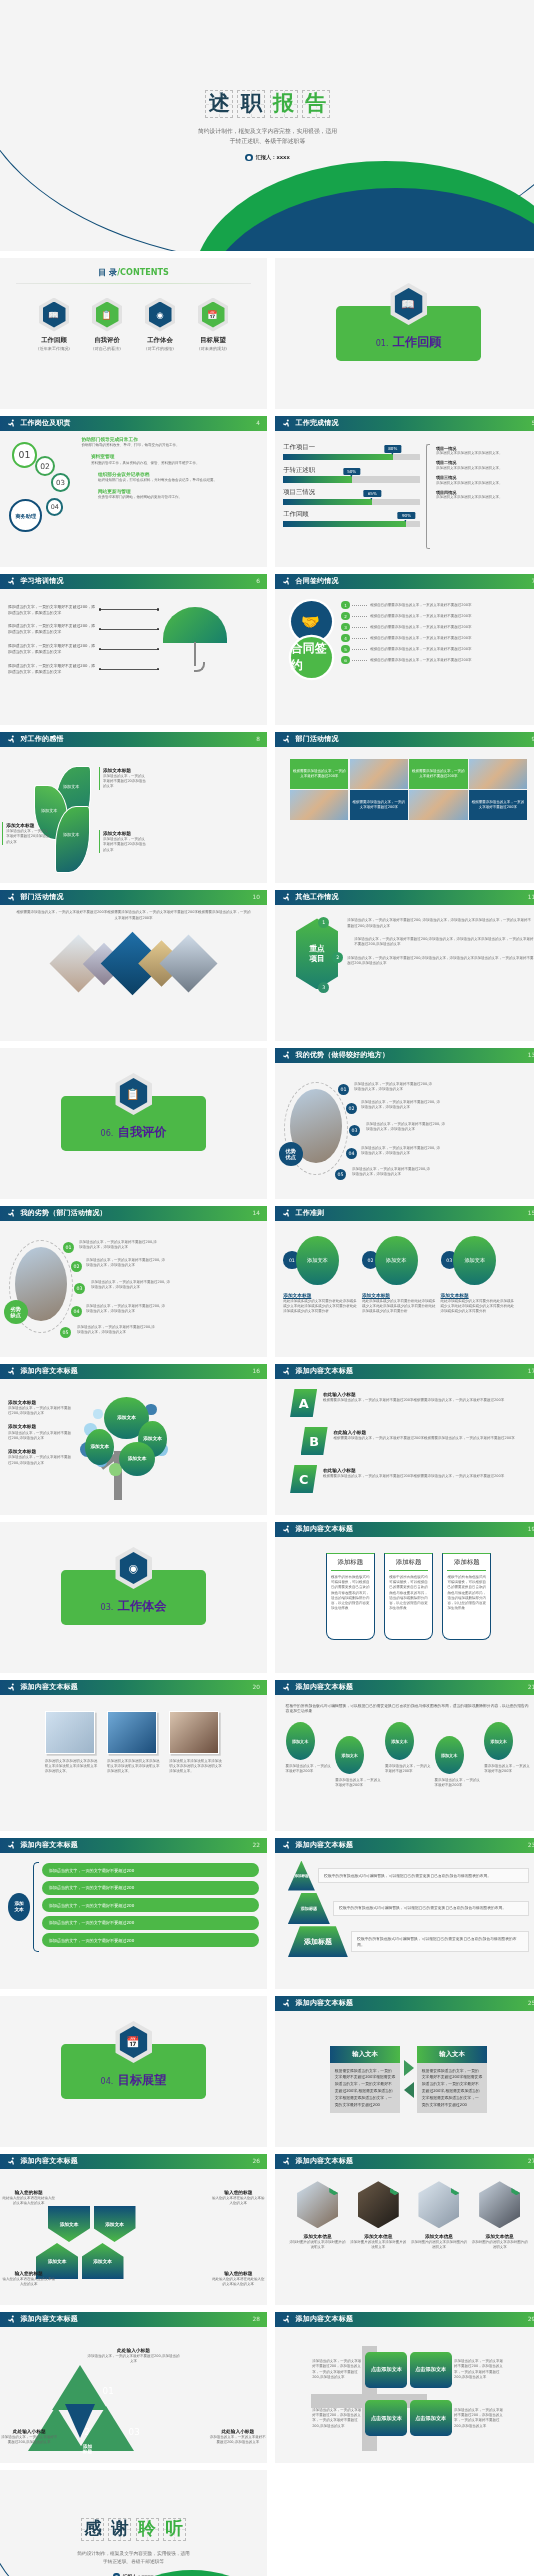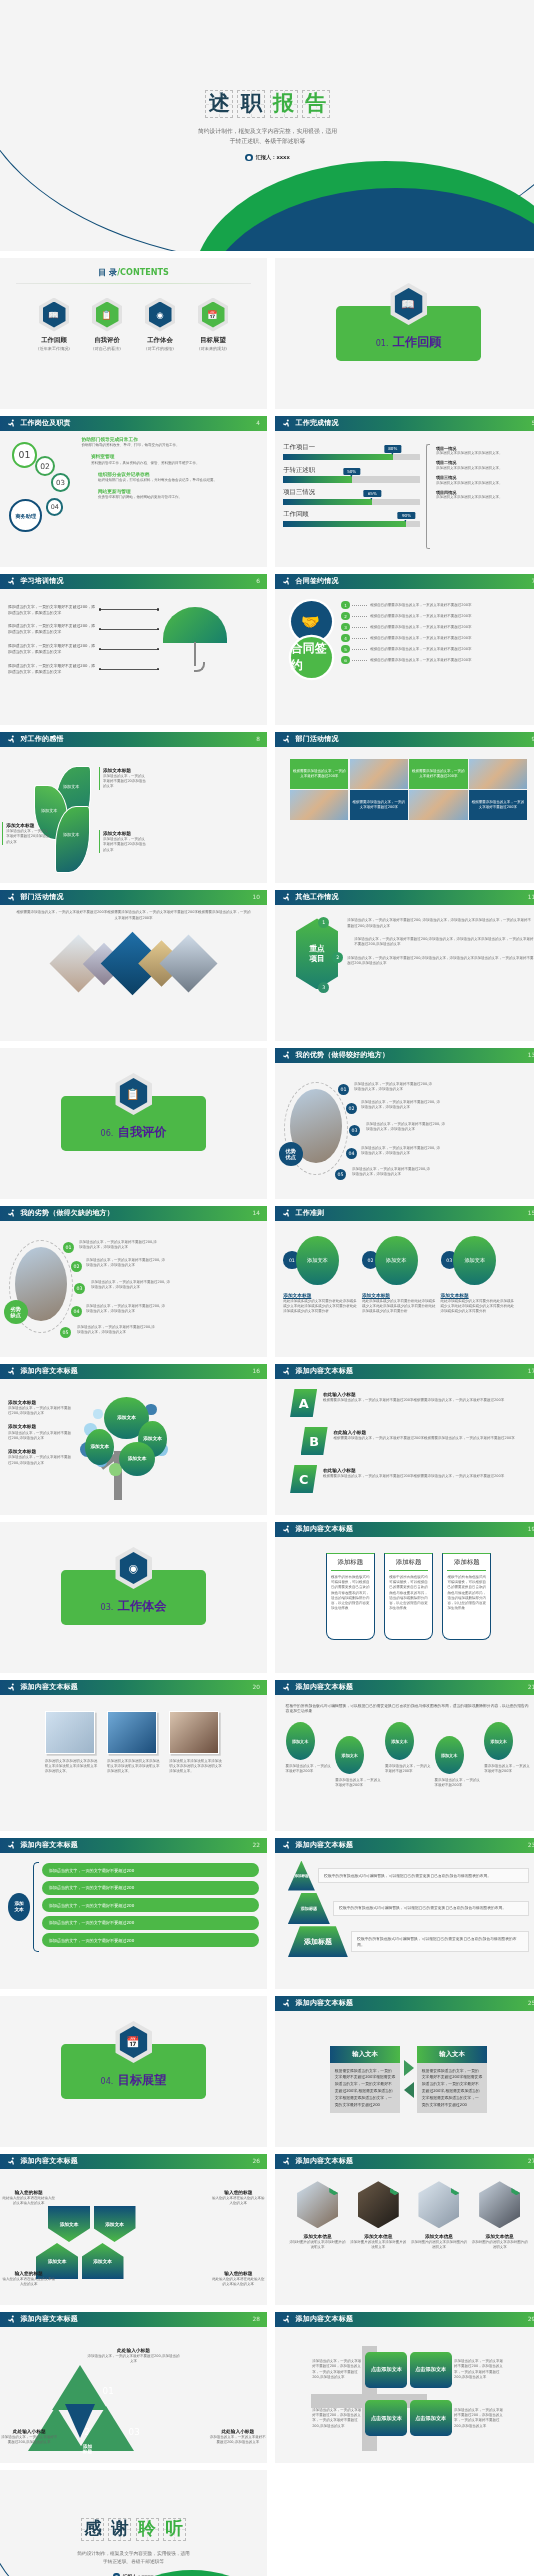--- a/index.html
+++ b/index.html
@@ -709,21 +709,21 @@
 
   <div class="gap"></div>
 
   <div class="row">
     <div class="slide">
       <div class="hdr">
         <svg class="runner" viewBox="0 0 24 24">
             <circle cx="15" cy="4" r="2.6" fill="#fff"></circle>
             <path d="M13 8 L8 13 L4 11 L3 14 L9 17 L13 13 L15 20 L18 19 L16 11 Z" fill="#fff"></path>
           </svg>
-        <span class="htitle">我的劣势（做得欠缺的地方）</span>
+        <span class="htitle">我的劣势（部门活动情况）</span>
         <span class="hnum">14</span>
       </div>
       <div class="body" style="position:relative;">
         <div style="position:absolute;left:9.3px;top:4.7px;width:64px;height:93px;border:0.6px dashed #bbb;border-radius:50%;"></div>
         <div class="oval" style="position:absolute;left:15px;top:11.6px;"></div>
         <div class="badge-oval rn-green" style="position:absolute;left:3.5px;top:65px;">
           <div><span>劣势</span><br><span>缺点</span></div>
           </div>
         <div style="position:absolute;left:63px;top:7px;" class="ringnum rn-green">01</div>
         <div class="tiny" style="position:absolute;left:79px;top:4.7px;width:80px;">添加适当的文字，一页的文字最好不要超过200,添加适当的文字，添加适当的文字</div>

